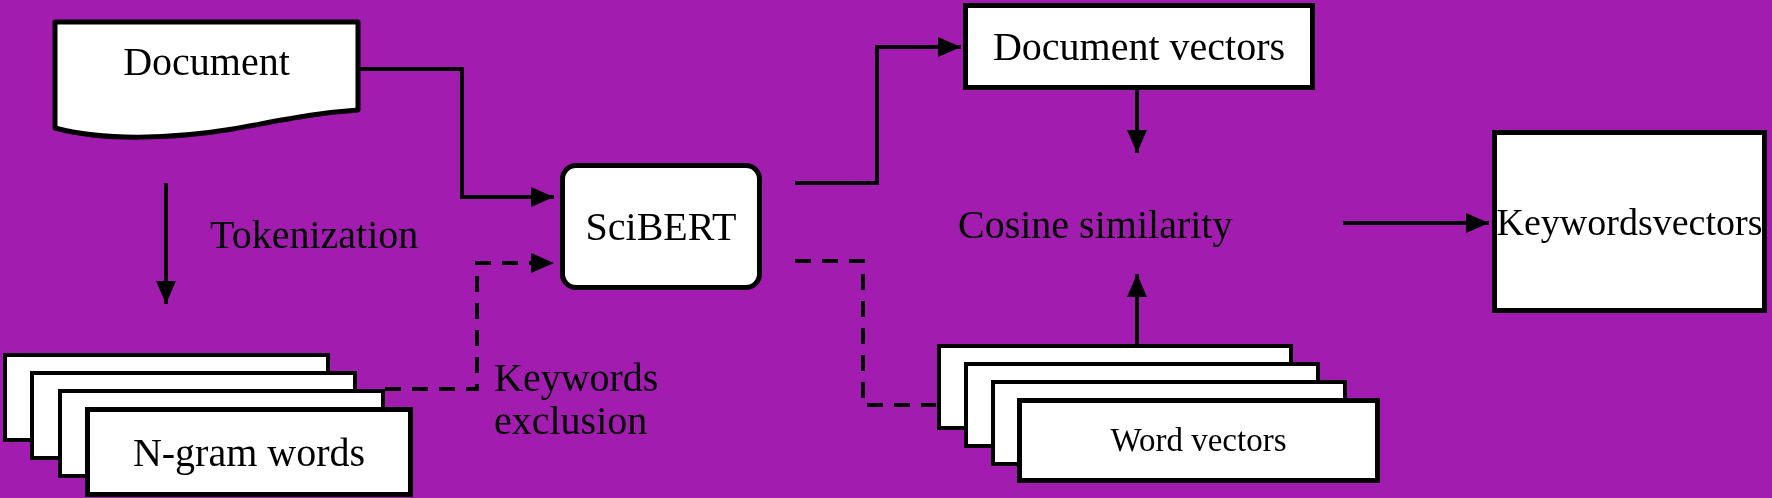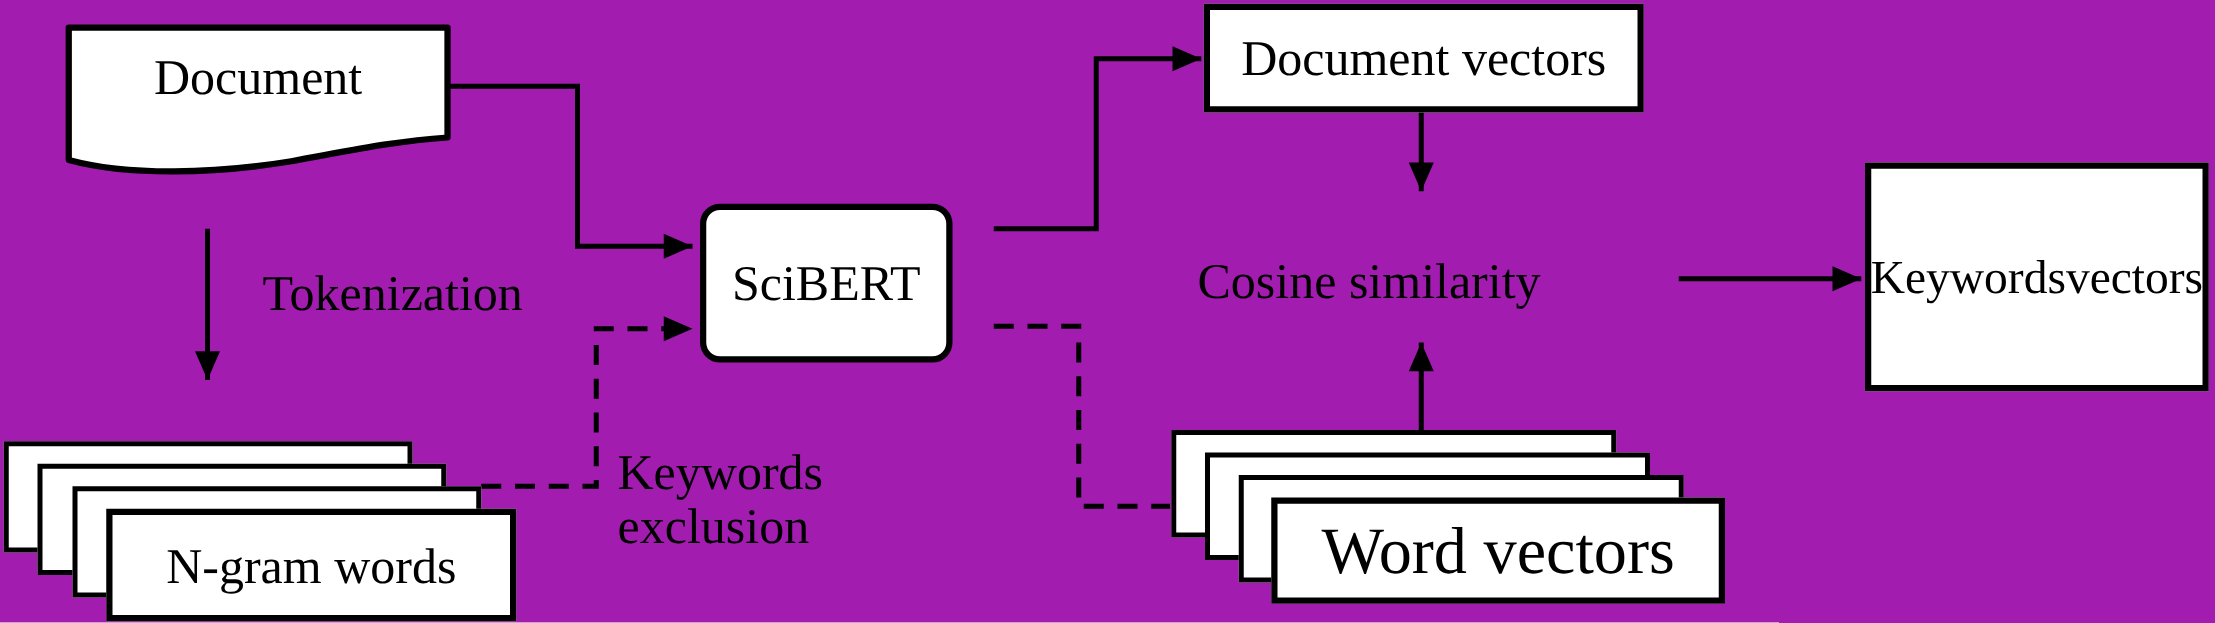--- a/index.html
+++ b/index.html
@@ -87,21 +87,21 @@
   <div class="node box center docvec">
     <span>Document vectors</span>
   </div>
 
   <div class="label" style="left:958px;top:203px;width:346px;text-align:left;">Cosine similarity</div>
 
   <div>
     <div class="stack-layer" style="left:937px;top:344px;width:356px;height:86px;"></div>
     <div class="stack-layer" style="left:964px;top:362px;width:356px;height:86px;"></div>
     <div class="stack-layer" style="left:991px;top:380px;width:356px;height:86px;"></div>
-    <div class="stack-layer stack-front" style="left:1017px;top:398px;width:363px;height:85px;font-size:53px;">
+    <div class="stack-layer stack-front" style="left:1017px;top:398px;width:363px;height:85px;font-size:33px;">
       <span>Word vectors</span>
     </div>
   </div>
 
   <div class="node box center keywords">
     <div>Keywords</div>
     <div>vectors</div>
   </div>
 
 </div>

